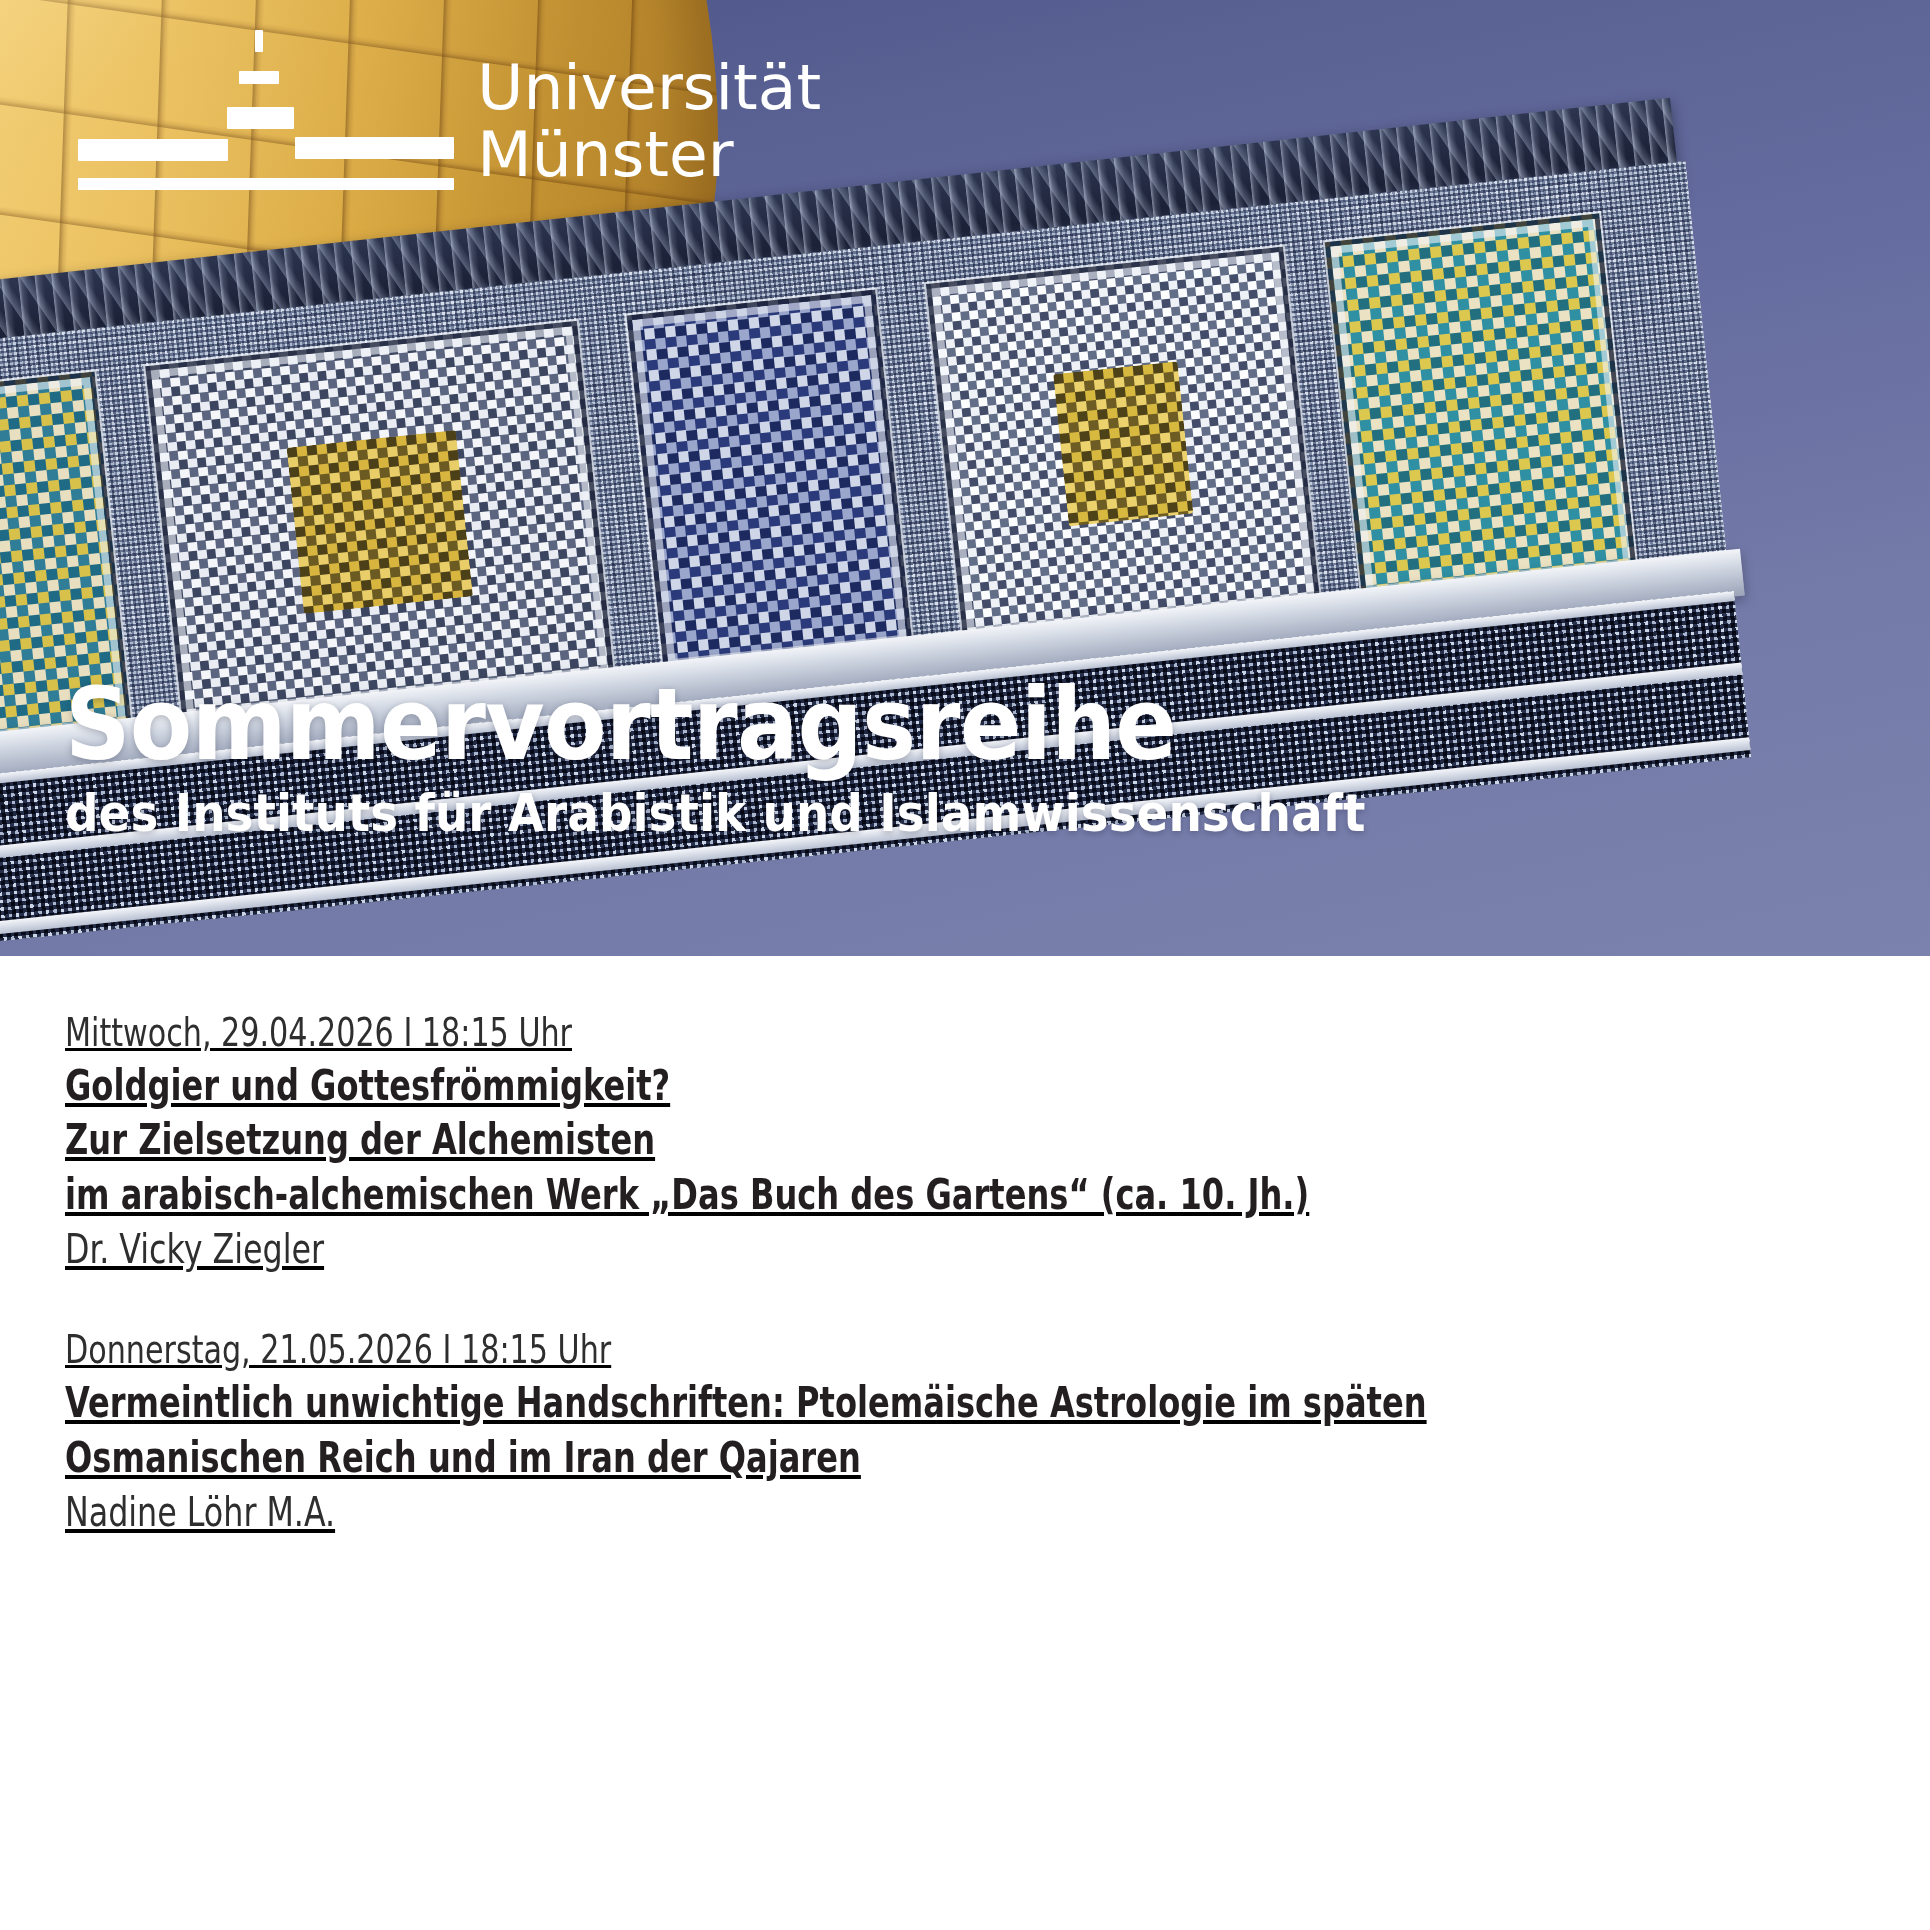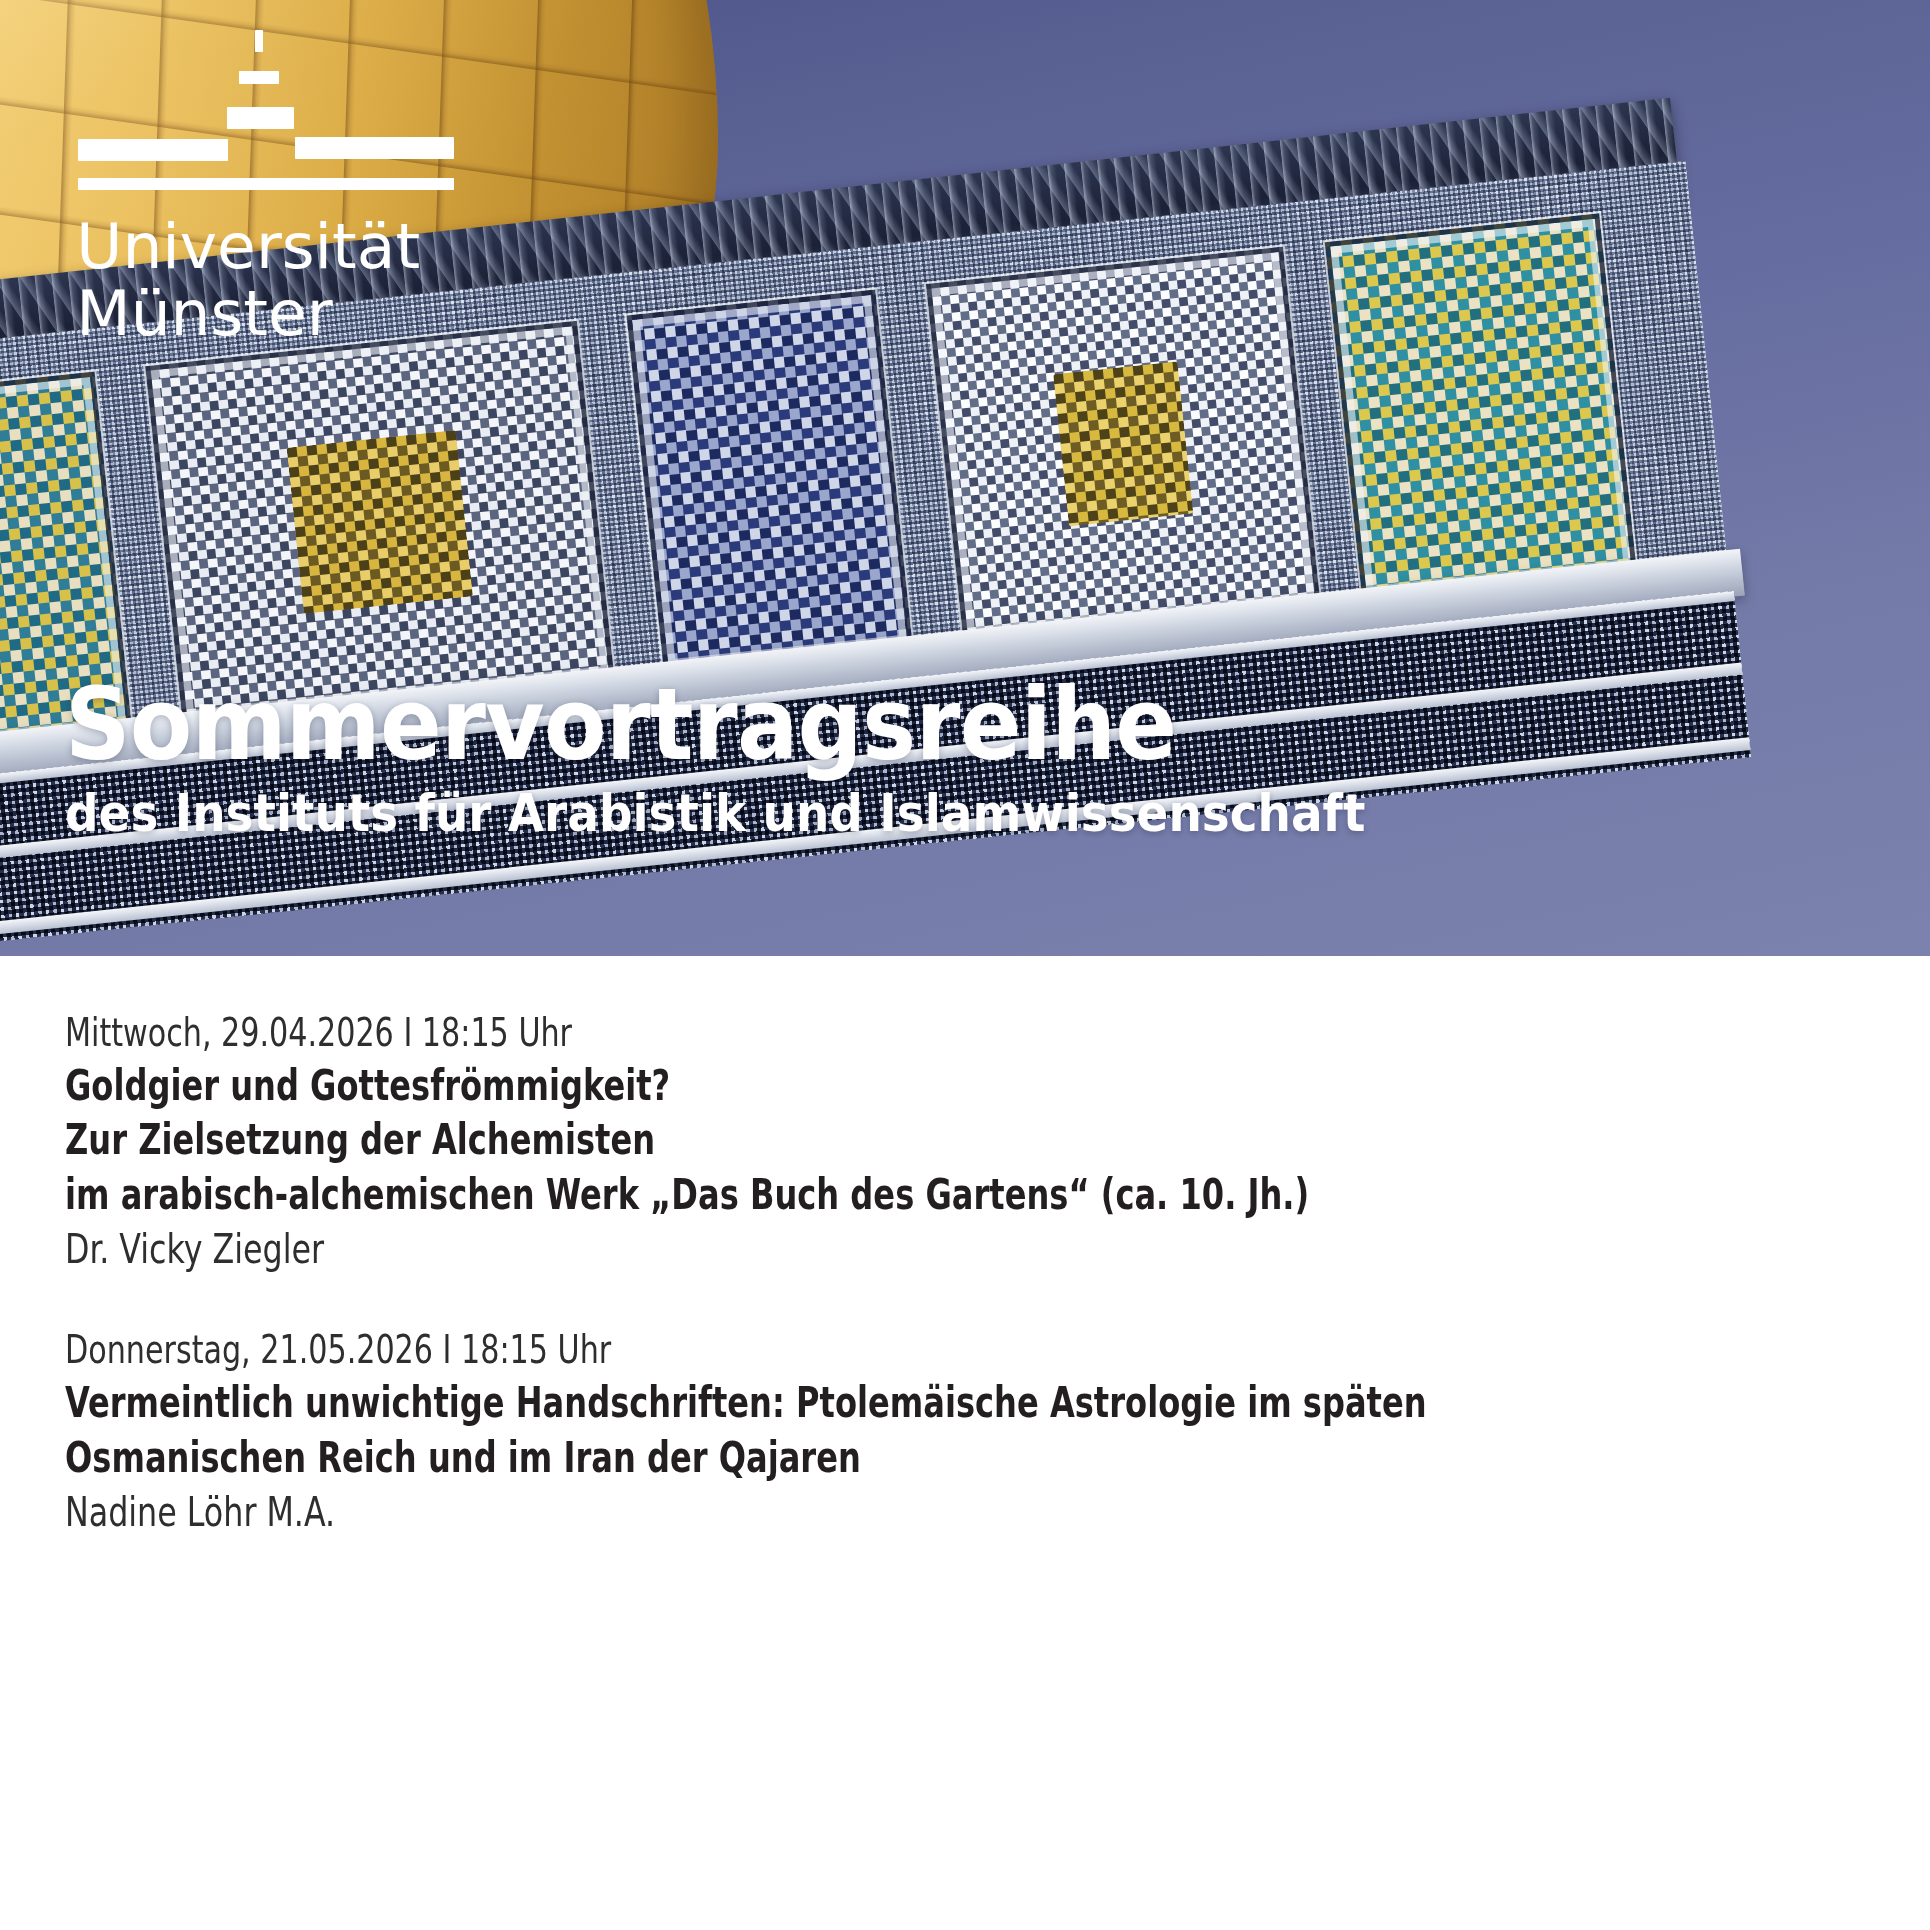--- a/index.html
+++ b/index.html
@@ -280,21 +280,20 @@
 
   
   .logo {
     position: absolute;
     left: 68px;
     top: 25px;
     z-index: 6;
     display: flex;
     align-items: flex-start;
     gap: 0px;
-    flex-direction: column;
   }
   .logo-mark {
     position: relative;
     width: 401px;
     height: 159px;
   }
   .logo-mark i {
     position: absolute;
     display: block;
     background: #ffffff;
@@ -319,20 +318,21 @@
   }
 
   
   .content {
     position: absolute;
     left: 0;
     top: 956px;
     width: 1930px;
     padding: 52px 72px 0 65px;
     background: #ffffff;
+    text-decoration: underline;
   }
   .event { margin-bottom: 48px; }
   .event:last-child { margin-bottom: 16px; }
 
   .ev-date {
     font-family: "DejaVu Sans Condensed", "DejaVu Sans", sans-serif;
     font-weight: 400;
     font-size: 39px;
     line-height: 1.30;
     color: #2e2e2e;

